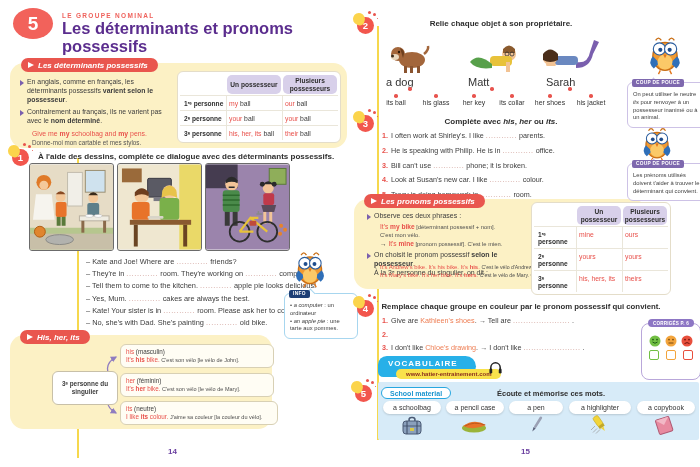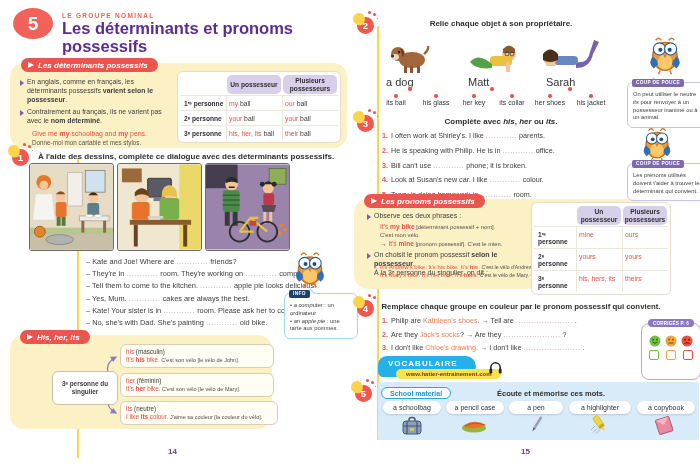--- a/index.html
+++ b/index.html
@@ -441,25 +441,24 @@
     <div class="lt-label">3ᵉ personne</div>
     <div class="lt-cell seg-r">his, hers, its</div>
     <div class="lt-cell seg-r">theirs</div>
   </div>
 
   <div class="abs exnum" style="left:357px;top:300px">4</div>
   <div class="abs ex-prompt" style="left:381px;top:302px;width:280px;font-size:7.8px">Remplace chaque groupe en couleur par le pronom possessif qui convient.</div>
   <div class="abs" style="left:382px;top:316px;width:250px;z-index:2">
     <div class="ex-line" style="margin-bottom:4.5px">
         <span class="num">1.</span>
-        <span><span class="seg-n">Philip are </span><span class="seg-o">Kathleen's shoes</span><span class="seg-n">. → Tell are </span><span class="seg-dots">......................</span><span class="seg-n"> .</span></span>
+        <span><span class="seg-n">Give are </span><span class="seg-o">Kathleen's shoes</span><span class="seg-n">. → Tell are </span><span class="seg-dots">......................</span><span class="seg-n"> .</span></span>
       </div>
     <div class="ex-line" style="margin-bottom:4.5px">
         <span class="num">2.</span>
-        <span><span class="seg-n">Are they </span><span class="seg-o">Jack's socks</span><span class="seg-n">? → Are they </span><span class="seg-dots">......................</span><span class="seg-n"> ?</span></span>
       </div>
     <div class="ex-line" style="margin-bottom:4.5px">
         <span class="num">3.</span>
         <span><span class="seg-n">I don't like </span><span class="seg-o">Chloe's drawing</span><span class="seg-n">. → I don't like </span><span class="seg-dots">......................</span><span class="seg-n"> .</span></span>
       </div>
   </div>
 
   <div class="abs corr" style="left:641px;top:323px;width:58px;height:55px">
     <div class="corr-pill">CORRIGÉS P. 6</div>
     <div class="faces">

